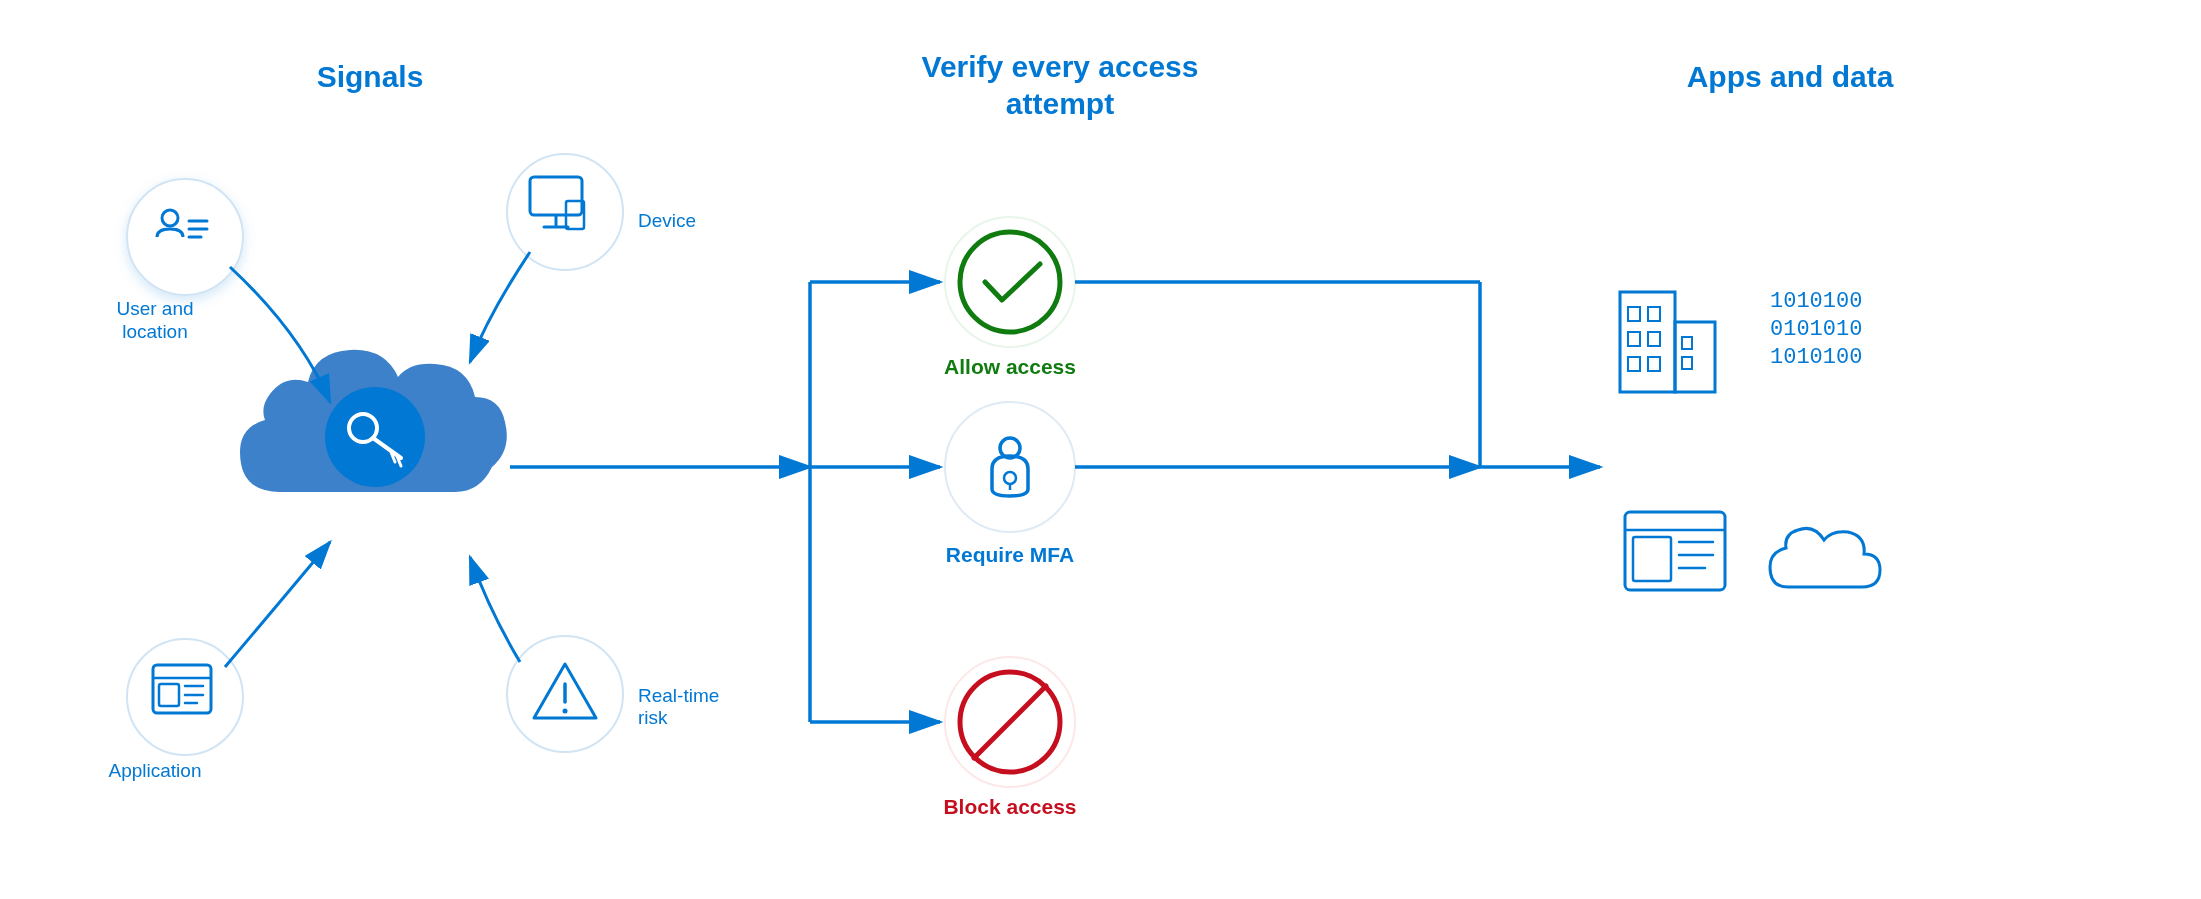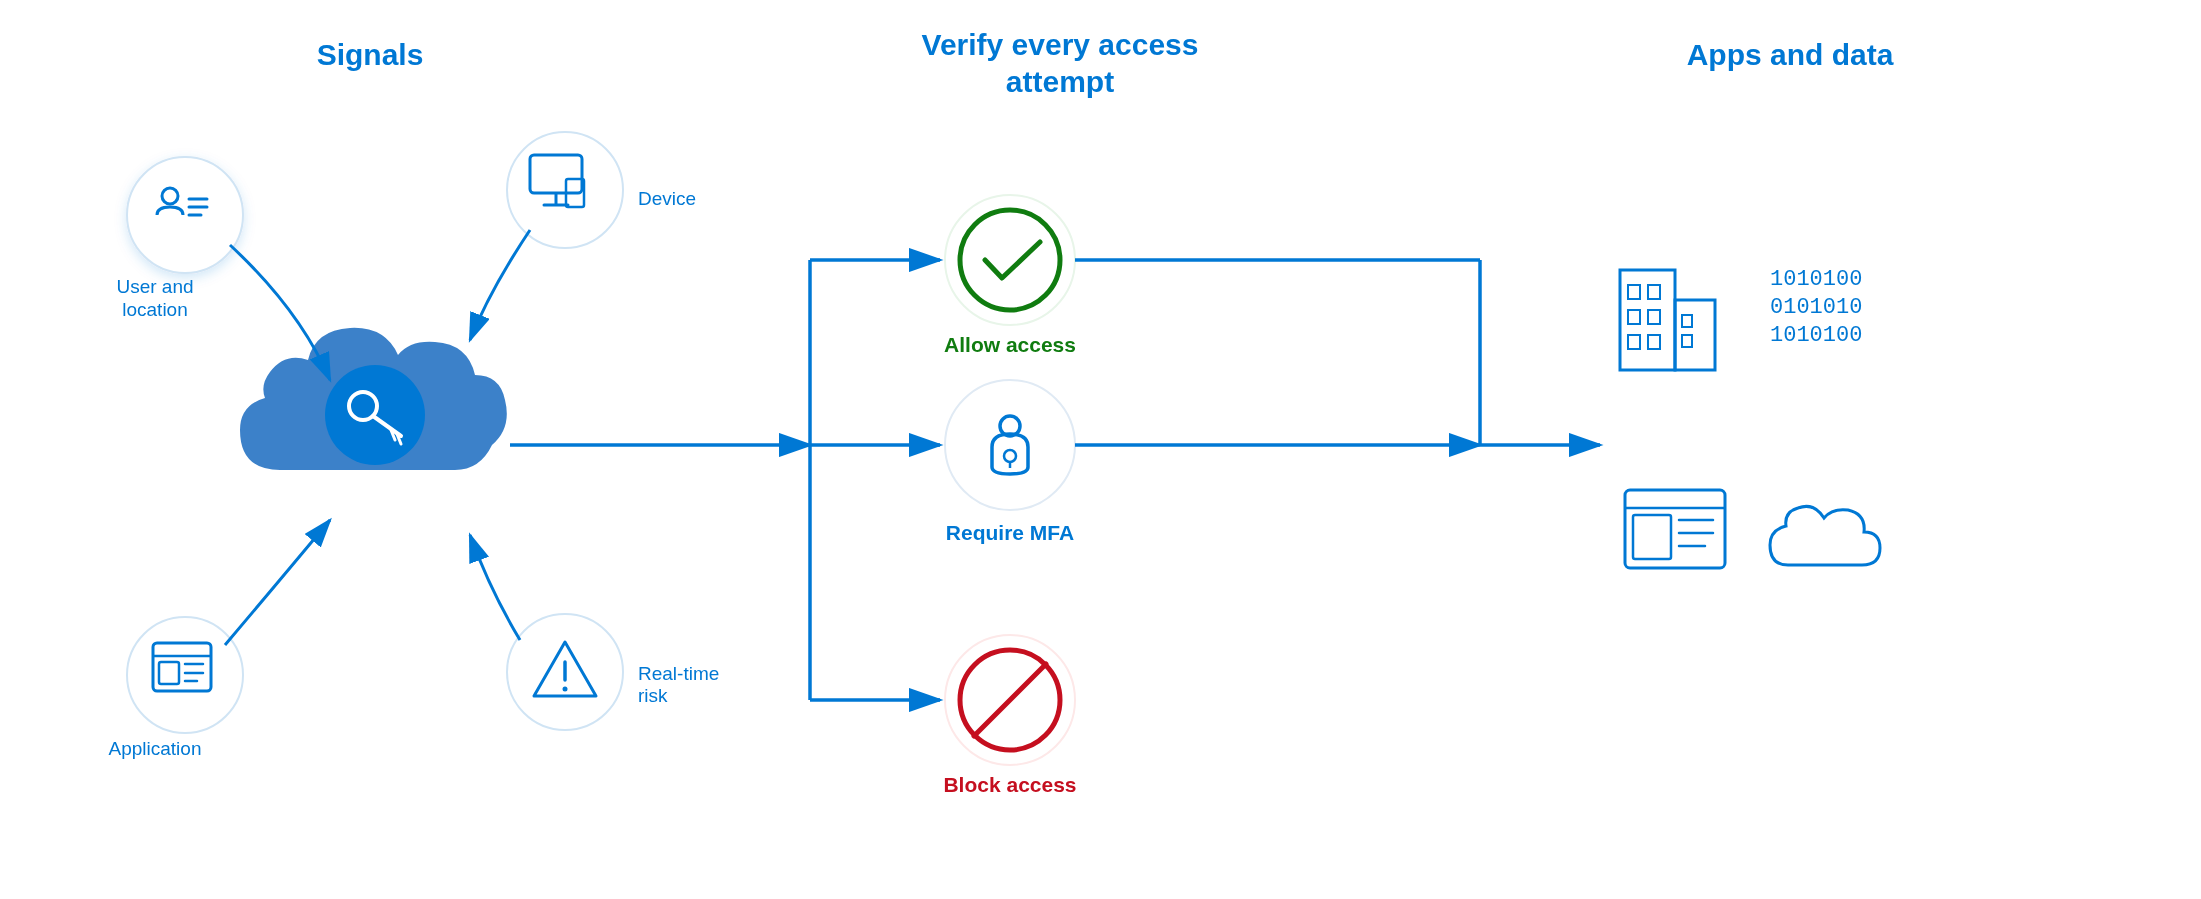--- a/index.html
+++ b/index.html
@@ -12,20 +12,21 @@
       position: relative;
     }
 
     .diagram-container {
       width: 2201px;
       height: 878px;
       position: relative;
       display: flex;
       align-items: center;
       justify-content: center;
+      margin-top: 22px;
     }
   </style>
 </head>
 <body>
 
 <div class="diagram-container">
   <svg width="2201" height="899" viewBox="0 0 2201 899" style="position:absolute;top:0;left:0;">
 
     <text x="370" y="65" text-anchor="middle" font-family="Segoe UI, Arial, sans-serif" font-size="30" font-weight="600" fill="#0078d4">Signals</text>
 

